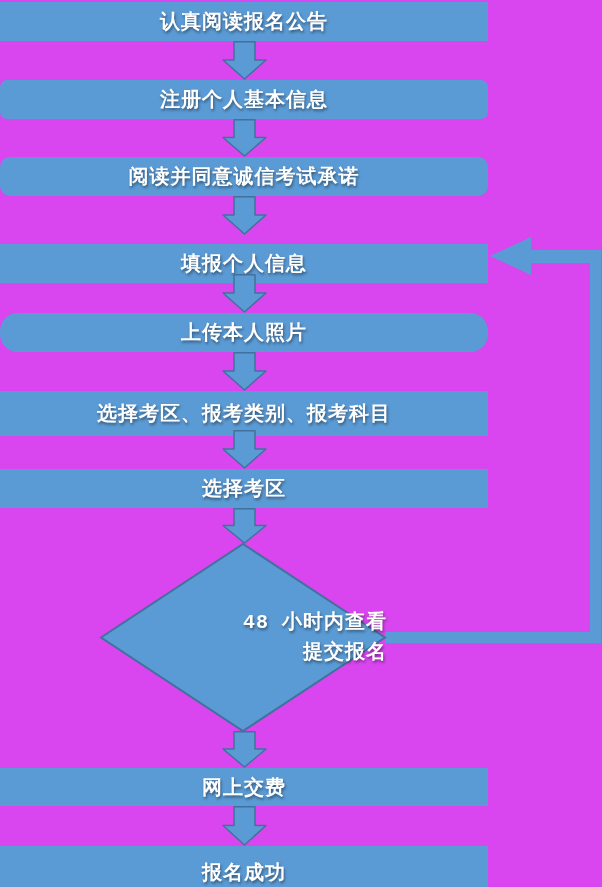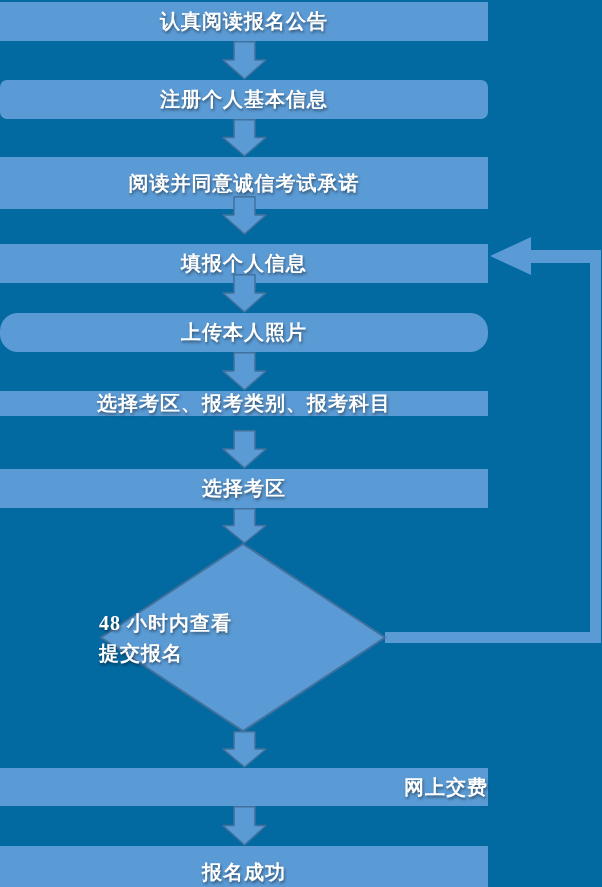--- a/index.html
+++ b/index.html
@@ -4,23 +4,23 @@
 <style>
   html, body {
     margin: 0;
     padding: 0;
     background: #000000;
   }
   #canvas {
     position: relative;
     width: 602px;
     height: 887px;
-    background: #0369a1;
+    background: #d946ef;
     overflow: hidden;
-    font-family: Liberation Serif, serif;
+    font-family: Liberation Mono, monospace;
   }
   .box {
     position: absolute;
     left: 0;
     width: 488px;
     background: #5b9bd5;
     color: #ffffff;
     display: flex;
     align-items: center;
     justify-content: center;
@@ -42,21 +42,21 @@
     height: 191px;
   }
   .diamond-label {
     position: absolute;
     left: 99px;
     top: 542px;
     width: 288px;
     height: 191px;
     display: flex;
     flex-direction: column;
-    align-items: flex-start;
+    align-items: flex-end;
     justify-content: center;
     color: #ffffff;
     font-size: 20px;
     font-weight: 600;
     letter-spacing: 1px;
     line-height: 30px;
     text-shadow: 1px 2px 3px rgba(0,0,0,0.45);
     text-align: center;
   }
   .conn {
@@ -91,39 +91,39 @@
     </div>
     <svg viewBox="0 0 46 39" preserveAspectRatio="none" class="arrow-svg" style="top: 41px; height: 39px;">
       <polygon points="13,0.8 34,0.8 34,19 45,19 23.5,38 2,19 13,19" fill="#5b9bd5" stroke="#41719c" stroke-width="1.5" stroke-linejoin="round"></polygon>
     </svg>
     <div class="box" style="top: 80px; height: 39px; border-radius: 7px;">
       <span>注册个人基本信息</span>
     </div>
     <svg viewBox="0 0 46 39" preserveAspectRatio="none" class="arrow-svg" style="top: 119px; height: 38px;">
       <polygon points="13,0.8 34,0.8 34,19 45,19 23.5,38 2,19 13,19" fill="#5b9bd5" stroke="#41719c" stroke-width="1.5" stroke-linejoin="round"></polygon>
     </svg>
-    <div class="box" style="top: 157px; height: 52px;">
+    <div class="box" style="top: 157px; height: 39px; border-radius: 10px;">
       <span>阅读并同意诚信考试承诺</span>
     </div>
     <svg viewBox="0 0 46 39" preserveAspectRatio="none" class="arrow-svg" style="top: 196px; height: 39px;">
       <polygon points="13,0.8 34,0.8 34,19 45,19 23.5,38 2,19 13,19" fill="#5b9bd5" stroke="#41719c" stroke-width="1.5" stroke-linejoin="round"></polygon>
     </svg>
     <div class="box" style="top: 238px; height: 39px; margin-top: 6px;">
       <span>填报个人信息</span>
     </div>
     <svg viewBox="0 0 46 39" preserveAspectRatio="none" class="arrow-svg" style="top: 274px; height: 39px;">
       <polygon points="13,0.8 34,0.8 34,19 45,19 23.5,38 2,19 13,19" fill="#5b9bd5" stroke="#41719c" stroke-width="1.5" stroke-linejoin="round"></polygon>
     </svg>
     <div class="box" style="top: 313px; height: 39px; border-radius: 18px;">
       <span>上传本人照片</span>
     </div>
     <svg viewBox="0 0 46 39" preserveAspectRatio="none" class="arrow-svg" style="top: 352px; height: 39px;">
       <polygon points="13,0.8 34,0.8 34,19 45,19 23.5,38 2,19 13,19" fill="#5b9bd5" stroke="#41719c" stroke-width="1.5" stroke-linejoin="round"></polygon>
     </svg>
-    <div class="box" style="top: 391px; height: 25px;">
+    <div class="box" style="top: 391px; height: 45px;">
       <span>选择考区、报考类别、报考科目</span>
     </div>
     <svg viewBox="0 0 46 39" preserveAspectRatio="none" class="arrow-svg" style="top: 430px; height: 39px;">
       <polygon points="13,0.8 34,0.8 34,19 45,19 23.5,38 2,19 13,19" fill="#5b9bd5" stroke="#41719c" stroke-width="1.5" stroke-linejoin="round"></polygon>
     </svg>
     <div class="box" style="top: 469px; height: 39px;">
       <span>选择考区</span>
     </div>
     <svg viewBox="0 0 46 39" preserveAspectRatio="none" class="arrow-svg" style="top: 508px; height: 36px;">
       <polygon points="13,0.8 34,0.8 34,19 45,19 23.5,38 2,19 13,19" fill="#5b9bd5" stroke="#41719c" stroke-width="1.5" stroke-linejoin="round"></polygon>
@@ -131,21 +131,21 @@
     <svg viewBox="0 0 288 191" class="diamond-svg">
       <polygon points="144,2 286,95.5 144,189 2,95.5" fill="#5b9bd5" stroke="#41719c" stroke-width="2" stroke-linejoin="miter"></polygon>
     </svg>
     <div class="diamond-label">
       <span>48 小时内查看</span>
       <span>提交报名</span>
     </div>
     <svg viewBox="0 0 46 39" preserveAspectRatio="none" class="arrow-svg" style="top: 731px; height: 37px;">
       <polygon points="13,0.8 34,0.8 34,19 45,19 23.5,38 2,19 13,19" fill="#5b9bd5" stroke="#41719c" stroke-width="1.5" stroke-linejoin="round"></polygon>
     </svg>
-    <div class="box" style="top: 768px; height: 38px; justify-content: flex-end;">
+    <div class="box" style="top: 768px; height: 38px;">
       <span>网上交费</span>
     </div>
     <svg viewBox="0 0 46 39" preserveAspectRatio="none" class="arrow-svg" style="top: 806px; height: 40px;">
       <polygon points="13,0.8 34,0.8 34,19 45,19 23.5,38 2,19 13,19" fill="#5b9bd5" stroke="#41719c" stroke-width="1.5" stroke-linejoin="round"></polygon>
     </svg>
     <div class="box" style="top: 846px; height: 52px;">
       <span>报名成功</span>
     </div>
   </div>
 

